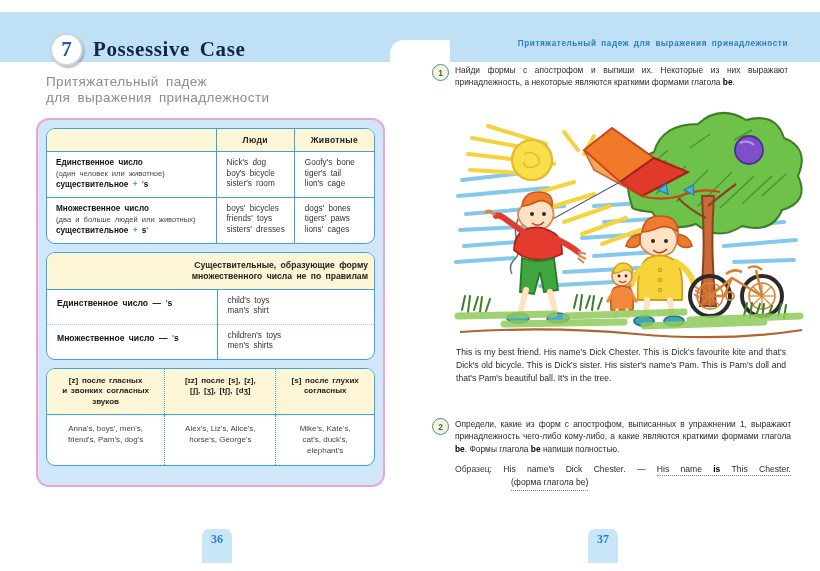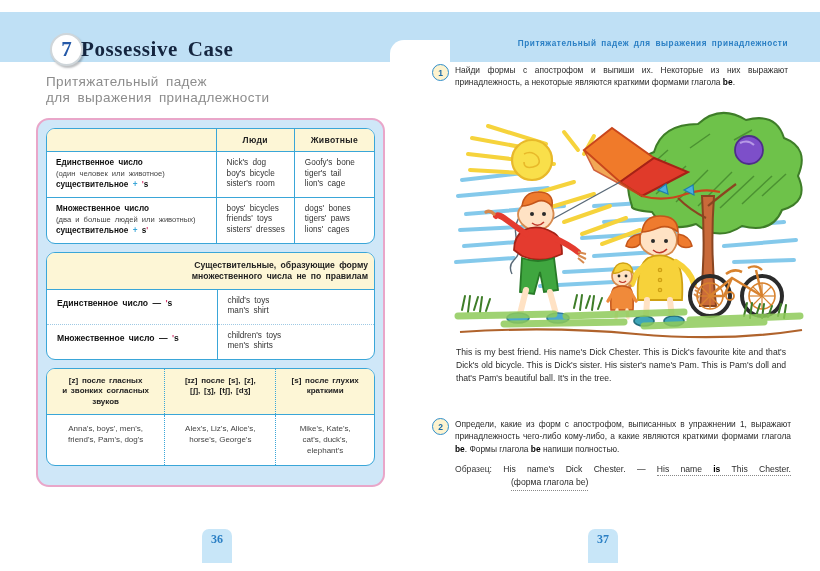--- a/index.html
+++ b/index.html
@@ -27,21 +27,21 @@
     position: absolute; left: 50px; top: 21px;
     width: 33px; height: 33px; border-radius: 50%;
     background: #ffffff;
     border: 2.5px solid #cfd6da;
     box-shadow: 1.5px 2px 2px rgba(90,95,100,.40);
     display: flex; align-items: center; justify-content: center;
     font-family: "Liberation Serif", serif;
     font-weight: bold; font-size: 21px; color: #2559a8;
   }
   .chap-title {
-    position: absolute; left: 81px; top: 25px;
+    position: absolute; left: 93px; top: 25px;
     font-family: "Liberation Serif", serif;
     font-weight: bold; font-size: 21px; color: #14253f;
     letter-spacing: .6px; word-spacing: 4px;
   }
   .run-head {
     position: absolute; right: 32px; top: 27px;
     font-size: 8.2px; font-weight: bold; color: #2a7fc4;
     letter-spacing: .55px; word-spacing: 2px;
   }
 
@@ -271,21 +271,21 @@
               <span>[z]  после  гласных</span><br>
               <span>и  звонких  согласных</span><br>
               <span>звуков</span>
             </td>
             <td class="phon-head vsep-dot" style="width:34%">
               <span>[ɪz]  после  [s],  [z],</span><br>
               <span>[ʃ],  [ʒ],  [tʃ],  [dʒ]</span>
             </td>
             <td class="phon-head vsep-dot" style="width:30%">
               <span>[s]  после  глухих</span><br>
-              <span>краткими</span>
+              <span>согласных</span>
             </td>
           </tr>
           <tr>
             <td class="phon-body hsep">
               <div>Anna's,  boys',  men's,</div>
               <div>friend's,  Pam's,  dog's</div>
             </td>
             <td class="phon-body vsep-dot hsep">
               <div>Alex's,  Liz's,  Alice's,</div>
               <div>horse's,  George's</div>

